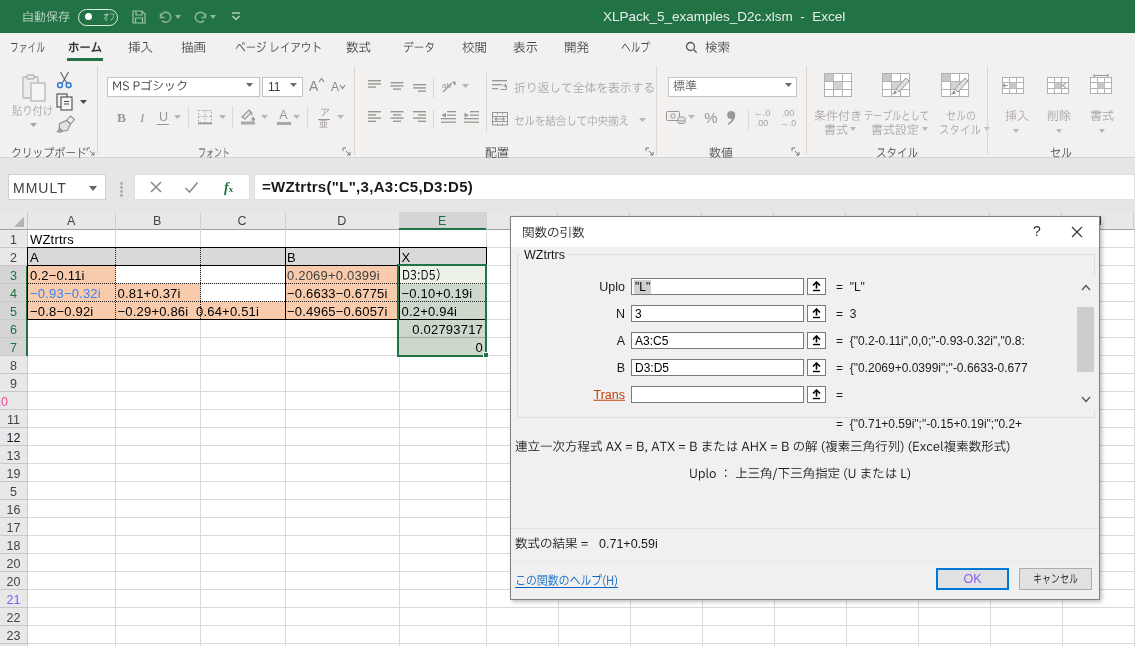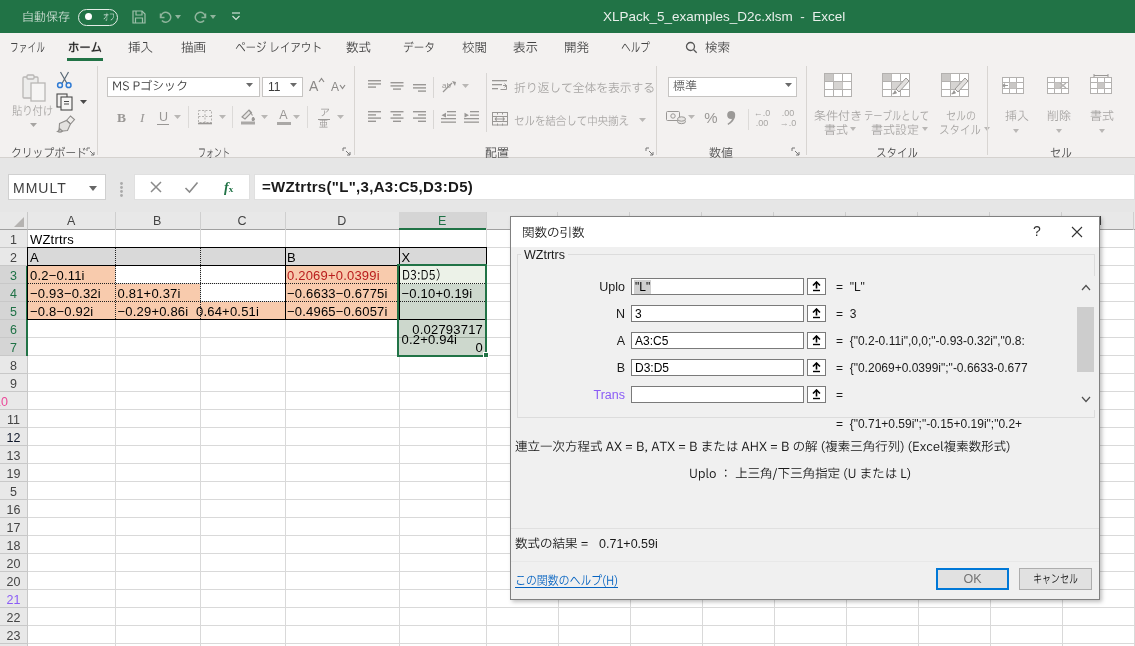--- a/index.html
+++ b/index.html
@@ -595,33 +595,33 @@
 <div style="position:absolute;left:27.5px;top:282.7px;width:458px;height:1px;background:repeating-linear-gradient(90deg,#222 0 1px,transparent 1px 2px);"></div>
 <div style="position:absolute;left:27.5px;top:300.7px;width:458px;height:1px;background:repeating-linear-gradient(90deg,#222 0 1px,transparent 1px 2px);"></div>
 <div style="position:absolute;left:399px;top:336.7px;width:86.5px;height:1px;background:#9fac9f;"></div>
 <div style="position:absolute;left:397px;top:263.7px;width:90px;height:93.0px;border:2px solid #217346;box-sizing:border-box;"></div>
 <div style="position:absolute;left:482.5px;top:351.7px;width:6px;height:6px;background:#217346;border:1px solid #fff;box-sizing:border-box;"></div>
 <div style="position:absolute;left:30px;top:239.0px;transform:translateY(-50%);font:400 13px 'Liberation Sans',sans-serif;color:#000;white-space:pre;letter-spacing:0.2px;line-height:1;">WZtrtrs</div>
 <div style="position:absolute;left:30px;top:257.0px;transform:translateY(-50%);font:400 13px 'Liberation Sans',sans-serif;color:#000;white-space:pre;letter-spacing:0.2px;line-height:1;">A</div>
 <div style="position:absolute;left:287px;top:257.0px;transform:translateY(-50%);font:400 13px 'Liberation Sans',sans-serif;color:#000;white-space:pre;letter-spacing:0.2px;line-height:1;">B</div>
 <div style="position:absolute;left:401.5px;top:257.0px;transform:translateY(-50%);font:400 13px 'Liberation Sans',sans-serif;color:#000;white-space:pre;letter-spacing:0.2px;line-height:1;">X</div>
 <div style="position:absolute;left:30px;top:275.0px;transform:translateY(-50%);font:400 13px 'Liberation Sans',sans-serif;color:#000;white-space:pre;letter-spacing:0.2px;line-height:1;">0.2−0.11i</div>
-<div style="position:absolute;left:287px;top:275.0px;transform:translateY(-50%);font:400 13px 'Liberation Sans',sans-serif;color:#b91c1c;white-space:pre;letter-spacing:0.2px;line-height:1;">0.2069+0.0399i</div>
+<div style="position:absolute;left:287px;top:275.0px;transform:translateY(-50%);font:400 13px 'Liberation Sans',sans-serif;color:#404040;white-space:pre;letter-spacing:0.2px;line-height:1;">0.2069+0.0399i</div>
 <svg style="position:absolute;left:401.5px;top:265.3px;overflow:visible;" width="47" height="20" viewBox="0 -14.3 47 19.5">
     <path d="M1.1 0V-9.5H3.9Q5.5 -9.5 6.4 -8.3Q7.3 -7.1 7.3 -4.8Q7.3 -2.4 6.4 -1.2Q5.5 0 3.9 0ZM3.9 -1Q5 -1 5.6 -1.8Q6.3 -2.6 6.3 -4V-5.5Q6.3 -6.9 5.6 -7.8Q5 -8.6 3.9 -8.6H2.1V-1ZM11.1 -5.5Q11.9 -5.5 12.4 -5.9Q12.8 -6.4 12.8 -7.1V-7.2Q12.8 -7.9 12.4 -8.3Q12 -8.7 11.3 -8.7Q10.6 -8.7 10.2 -8.4Q9.8 -8.1 9.6 -7.5L8.8 -8.1Q9.7 -9.7 11.3 -9.7Q12 -9.7 12.6 -9.4Q13.2 -9.1 13.5 -8.6Q13.8 -8 13.8 -7.3Q13.8 -6.4 13.4 -5.8Q12.9 -5.3 12.2 -5.1V-5Q13 -4.8 13.5 -4.2Q14 -3.6 14 -2.6Q14 -1.8 13.6 -1.2Q13.3 -0.5 12.6 -0.2Q12 0.2 11.2 0.2Q10.2 0.2 9.6 -0.3Q9 -0.7 8.5 -1.4L9.2 -2.1Q9.6 -1.4 10 -1.1Q10.4 -0.8 11.2 -0.8Q12 -0.8 12.5 -1.3Q13 -1.8 13 -2.6V-2.7Q13 -3.6 12.5 -4.1Q12 -4.5 11.2 -4.5H10.2V-5.5ZM16.1 -6.3V-6.4Q16.1 -6.8 16.3 -7Q16.5 -7.2 16.8 -7.2Q17.2 -7.2 17.4 -7Q17.5 -6.8 17.5 -6.4V-6.3Q17.5 -5.9 17.4 -5.7Q17.2 -5.5 16.8 -5.5Q16.5 -5.5 16.3 -5.7Q16.1 -5.9 16.1 -6.3ZM16.1 -0.6V-0.8Q16.1 -1.1 16.3 -1.3Q16.5 -1.5 16.8 -1.5Q17.2 -1.5 17.4 -1.3Q17.5 -1.1 17.5 -0.8V-0.6Q17.5 -0.2 17.4 0Q17.2 0.2 16.8 0.2Q16.5 0.2 16.3 0Q16.1 -0.2 16.1 -0.6ZM19.7 0V-9.5H22.4Q24 -9.5 24.9 -8.3Q25.8 -7.1 25.8 -4.8Q25.8 -2.4 24.9 -1.2Q24 0 22.4 0ZM22.4 -1Q23.5 -1 24.2 -1.8Q24.8 -2.6 24.8 -4V-5.5Q24.8 -6.9 24.2 -7.8Q23.5 -8.6 22.4 -8.6H20.6V-1ZM32.4 -9.5V-8.6H28.8L28.6 -4.9H28.6Q29 -5.4 29.4 -5.7Q29.7 -5.9 30.4 -5.9Q31.1 -5.9 31.6 -5.6Q32.2 -5.2 32.5 -4.5Q32.8 -3.9 32.8 -3Q32.8 -2.1 32.5 -1.3Q32.2 -0.6 31.5 -0.2Q30.9 0.2 30 0.2Q29.1 0.2 28.5 -0.3Q27.9 -0.7 27.5 -1.4L28.2 -2.1Q28.5 -1.4 28.9 -1.1Q29.3 -0.8 30 -0.8Q30.9 -0.8 31.4 -1.3Q31.8 -1.9 31.8 -2.8V-3Q31.8 -4 31.4 -4.5Q30.9 -5 30 -5Q29.5 -5 29.2 -4.8Q28.8 -4.6 28.5 -4.2L27.7 -4.3L28 -9.5ZM35.2 0.9H34.4Q35.4 0 36 -1.5Q36.7 -3 36.7 -4.6V-5.3Q36.7 -6.9 36 -8.4Q35.4 -9.9 34.4 -10.8H35.2Q36.2 -9.9 36.8 -8.4Q37.5 -6.8 37.5 -5Q37.5 -3.1 36.8 -1.5Q36.2 0 35.2 0.9Z" fill="#000"></path>
   </svg>
-<div style="position:absolute;left:30px;top:293.0px;transform:translateY(-50%);font:400 13px 'Liberation Sans',sans-serif;color:#000000;white-space:pre;letter-spacing:0.2px;line-height:1;text-align:center;">−0.93−0.32i</div>
+<div style="position:absolute;left:30px;top:293.0px;transform:translateY(-50%);font:400 13px 'Liberation Sans',sans-serif;color:#3b82f6;white-space:pre;letter-spacing:0.2px;line-height:1;text-align:center;">−0.93−0.32i</div>
 <div style="position:absolute;left:117.5px;top:293.0px;transform:translateY(-50%);font:400 13px 'Liberation Sans',sans-serif;color:#000;white-space:pre;letter-spacing:0.2px;line-height:1;">0.81+0.37i</div>
 <div style="position:absolute;left:287px;top:293.0px;transform:translateY(-50%);font:400 13px 'Liberation Sans',sans-serif;color:#000;white-space:pre;letter-spacing:0.2px;line-height:1;">−0.6633−0.6775i</div>
 <div style="position:absolute;left:401.5px;top:293.0px;transform:translateY(-50%);font:400 13px 'Liberation Sans',sans-serif;color:#000;white-space:pre;letter-spacing:0.2px;line-height:1;">−0.10+0.19i</div>
 <div style="position:absolute;left:30px;top:311.0px;transform:translateY(-50%);font:400 13px 'Liberation Sans',sans-serif;color:#000;white-space:pre;letter-spacing:0.2px;line-height:1;">−0.8−0.92i</div>
 <div style="position:absolute;left:117.5px;top:311.0px;transform:translateY(-50%);font:400 13px 'Liberation Sans',sans-serif;color:#000;white-space:pre;letter-spacing:0.2px;line-height:1;">−0.29+0.86i</div>
 <div style="position:absolute;left:196px;top:311.0px;transform:translateY(-50%);font:400 13px 'Liberation Sans',sans-serif;color:#000;white-space:pre;letter-spacing:0.2px;line-height:1;">0.64+0.51i</div>
 <div style="position:absolute;left:287px;top:311.0px;transform:translateY(-50%);font:400 13px 'Liberation Sans',sans-serif;color:#000;white-space:pre;letter-spacing:0.2px;line-height:1;">−0.4965−0.6057i</div>
-<div style="position:absolute;left:401.5px;top:311.0px;transform:translateY(-50%);font:400 13px 'Liberation Sans',sans-serif;color:#000;white-space:pre;letter-spacing:0.2px;line-height:1;margin-top:28px;">0.2+0.94i</div>
+<div style="position:absolute;left:401.5px;top:311.0px;transform:translateY(-50%);font:400 13px 'Liberation Sans',sans-serif;color:#000;white-space:pre;letter-spacing:0.2px;line-height:1;">0.2+0.94i</div>
 <div style="position:absolute;left:483px;transform:translateX(-100%);top:329.0px;transform:translate(-100%,-50%);font:400 13px 'Liberation Sans',sans-serif;color:#000;white-space:pre;letter-spacing:0.2px;line-height:1;">0.02793717</div>
 <div style="position:absolute;left:483px;transform:translateX(-100%);top:347.0px;transform:translate(-100%,-50%);font:400 13px 'Liberation Sans',sans-serif;color:#000;white-space:pre;letter-spacing:0.2px;line-height:1;">0</div>
 <div style="position:absolute;left:510px;top:216px;width:590px;height:384px;background:#f0f0f0;border:1px solid #808080;box-sizing:border-box;box-shadow:2px 2px 4px rgba(0,0,0,0.25);"></div>
 <div style="position:absolute;left:511px;top:217px;width:588px;height:30px;background:#fff;"></div>
 <svg style="position:absolute;left:522.0px;top:222.7px;overflow:visible;" width="64" height="19" viewBox="0 -13.8 64 18.8">
     <path d="M1.1 -10H5.6V-6.1H1.8V0.9H1.1ZM6.7 -10H11.5V-0.1Q11.5 0.4 11.3 0.6Q11.1 0.8 10.7 0.8H9.6L9.4 0.1L9.3 0.4Q7.9 -0.1 7.1 -0.6Q6.2 -1.2 6.2 -1.9H6.1Q6 -0.5 2.9 0.5L2.6 -0.2Q3.8 -0.5 4.6 -1Q5.4 -1.5 5.7 -2.1H2.7V-2.7H5.8V-3.8H3V-4.4H7Q7.5 -5.2 7.7 -5.9L8.4 -5.7Q8.1 -5.1 7.7 -4.4H9.5V-3.8H6.5V-2.7H9.8V-2.1H6.6Q6.9 -1.5 7.6 -1.1Q8.4 -0.7 9.6 -0.3L9.4 0.1H10.7V-6.1H6.7ZM1.8 -8.4H4.9V-9.4H1.8ZM7.4 -8.4H10.7V-9.4H7.4ZM1.8 -6.7H4.9V-7.8H1.8ZM7.4 -6.7H10.7V-7.8H7.4ZM4.6 -4.5Q4.5 -4.9 4 -5.6L4.6 -5.9Q5.1 -5.2 5.3 -4.8ZM24.6 0.2 24.1 1Q22.6 -0.3 21.6 -1.9Q20.4 -0.3 18.6 1L18.2 0.4L18.1 0.6Q17.4 0.1 16.4 -0.5Q15.3 0.5 13.6 1L13.3 0.3Q14.8 -0.2 15.7 -0.9Q14.8 -1.3 13.7 -1.9Q14.2 -2.5 14.5 -3.1H13.1V-3.8H14.8Q15.3 -4.6 15.4 -5.1L15.8 -5V-7.4H15.8Q15.7 -6.7 15.1 -6.1Q14.4 -5.5 13.4 -5L13 -5.6Q13.8 -6 14.5 -6.5Q15.2 -7 15.5 -7.5H13.1V-8.2H15.8V-10.4H16.6V-8.2H19.2V-7.5H16.6V-7H16.6L16.8 -7.1Q16.9 -7.2 16.9 -7.2Q17 -7.2 17.1 -7.1L18.4 -5.9Q19.1 -6.8 19.5 -8Q20 -9.1 20.2 -10.5L21 -10.4Q20.8 -9.4 20.5 -8.5H24.5V-7.7H23.6Q23.4 -4.8 22 -2.6Q23 -1.1 24.6 0.2ZM18.9 -9.9Q18.7 -9.5 18.4 -9.1Q18.1 -8.7 17.8 -8.3L17.2 -8.8Q17.5 -9.1 17.8 -9.5Q18 -9.9 18.2 -10.3ZM14.5 -8.4Q14.4 -8.7 14.1 -9.1Q13.8 -9.5 13.5 -9.9L14.1 -10.2Q14.4 -9.9 14.7 -9.5Q15 -9.1 15.2 -8.7ZM22.9 -7.7H20.3Q20.5 -6.4 20.8 -5.4Q21.1 -4.3 21.6 -3.3Q22.6 -5.2 22.9 -7.7ZM21.1 -2.6Q20.1 -4.4 19.7 -6.7Q19.2 -5.8 18.6 -5L18.2 -5.5L18 -5.2L16.7 -6.6Q16.6 -6.7 16.6 -6.6V-4.9H16.1Q15.9 -4.3 15.7 -3.8H19.2V-3.1H18.1Q17.7 -1.9 16.9 -1Q17.9 -0.5 18.5 0Q20.1 -1.2 21.1 -2.6ZM15.3 -3.1Q15.1 -2.6 14.8 -2.1Q15.6 -1.7 16.3 -1.4Q16.9 -2 17.3 -3.1ZM36.4 -4.7Q36.4 -2.7 35.2 -1.5Q34 -0.3 31.7 0L31.5 -0.9Q33.5 -1.1 34.5 -2Q35.5 -3 35.5 -4.7Q35.5 -6.2 34.5 -7.2Q33.5 -8.2 31.9 -8.3Q31.4 -4.5 30.6 -2.7Q29.8 -0.9 28.5 -0.9Q27.9 -0.9 27.3 -1.2Q26.8 -1.6 26.5 -2.3Q26.1 -3 26.1 -4Q26.1 -5.5 26.8 -6.7Q27.5 -7.9 28.7 -8.5Q29.9 -9.2 31.4 -9.2Q32.9 -9.2 34 -8.6Q35.1 -8.1 35.8 -7Q36.4 -6 36.4 -4.7ZM31 -8.3Q29.8 -8.3 28.9 -7.7Q28 -7.1 27.5 -6.2Q27 -5.2 27 -4Q27 -3.3 27.2 -2.8Q27.4 -2.3 27.7 -2Q28.1 -1.8 28.5 -1.8Q29.3 -1.8 30 -3.4Q30.6 -5 31 -8.3ZM47.5 0.9V-10.2H48.3V0.9ZM39.7 0.8 39.5 0H42.1Q42.6 0 42.9 -0.2Q43.2 -0.4 43.2 -0.9Q43.4 -1.9 43.5 -3.5H38.5Q39 -5.7 39.1 -7H43.5V-9.1H38.5V-9.9H44.3V-6.3H39.9Q39.7 -4.8 39.5 -4.2H44.4Q44.3 -3 44.3 -2.2Q44.2 -1.4 44.1 -0.7Q43.9 0 43.5 0.4Q43.1 0.8 42.2 0.8ZM62.1 0.2 61.6 1Q60.1 -0.3 59 -1.9Q57.9 -0.3 56 1L55.8 0.4L55.6 0.6Q54.9 0.1 53.9 -0.5Q52.8 0.5 51.1 1L50.8 0.3Q52.3 -0.2 53.2 -0.9Q52.3 -1.3 51.2 -1.9Q51.7 -2.5 52 -3.1H50.6V-3.8H52.4Q52.8 -4.6 53 -5.1L53.3 -5V-7.4H53.2Q53.2 -6.7 52.6 -6.1Q51.9 -5.5 50.9 -5L50.5 -5.6Q51.4 -6 52 -6.5Q52.7 -7 53 -7.5H50.6V-8.2H53.3V-10.4H54.1V-8.2H56.7V-7.5H54.1V-7H54.1L54.3 -7.1Q54.4 -7.2 54.5 -7.2Q54.5 -7.2 54.6 -7.1L55.9 -5.9Q56.6 -6.8 57 -8Q57.5 -9.1 57.7 -10.5L58.5 -10.4Q58.3 -9.4 58 -8.5H62V-7.7H61.1Q60.9 -4.8 59.5 -2.6Q60.5 -1.1 62.1 0.2ZM56.4 -9.9Q56.2 -9.5 55.9 -9.1Q55.6 -8.7 55.3 -8.3L54.7 -8.8Q55 -9.1 55.3 -9.5Q55.5 -9.9 55.7 -10.3ZM52 -8.4Q51.9 -8.7 51.6 -9.1Q51.3 -9.5 51 -9.9L51.6 -10.2Q51.9 -9.9 52.2 -9.5Q52.5 -9.1 52.7 -8.7ZM60.4 -7.7H57.8Q58 -6.4 58.3 -5.4Q58.6 -4.3 59.1 -3.3Q60.1 -5.2 60.4 -7.7ZM58.6 -2.6Q57.6 -4.4 57.2 -6.7Q56.8 -5.8 56.1 -5L55.7 -5.5L55.5 -5.2L54.2 -6.6Q54.1 -6.7 54.1 -6.6V-4.9H53.6Q53.4 -4.3 53.1 -3.8H56.7V-3.1H55.6Q55.2 -1.9 54.4 -1Q55.4 -0.5 56 0Q57.6 -1.2 58.6 -2.6ZM52.8 -3.1Q52.6 -2.6 52.2 -2.1Q53.1 -1.7 53.8 -1.4Q54.4 -2 54.8 -3.1Z" fill="#1a1a1a"></path>
   </svg>
 <div style="position:absolute;left:1033px;top:231px;transform:translateY(-50%);font:400 14px 'Liberation Sans',sans-serif;color:#333;white-space:pre;line-height:1;">?</div>
 <svg style="position:absolute;left:1070px;top:225px;" width="14" height="14" viewBox="0 0 14 14">
     <path d="M2 2l10 10M12 2L2 12" stroke="#333" stroke-width="1.1"></path>
@@ -661,21 +661,21 @@
 <div style="position:absolute;left:625px;transform:translateX(-100%);top:367.9px;transform:translate(-100%,-50%);font:400 12.5px 'Liberation Sans',sans-serif;color:#1a1a1a;white-space:pre;line-height:1;">B</div>
 <div style="position:absolute;left:631px;top:359.4px;width:173px;height:17px;background:#fff;border:1px solid #7a7a7a;box-sizing:border-box;"></div>
 <div style="position:absolute;left:635px;top:367.9px;transform:translateY(-50%);font:400 12px 'Liberation Sans',sans-serif;color:#000;white-space:pre;line-height:1;">D3:D5</div>
 <div style="position:absolute;left:807px;top:359.4px;width:19px;height:17px;background:#fff;border:1px solid #7a7a7a;box-sizing:border-box;"></div>
 <svg style="position:absolute;left:811px;top:362.4px;" width="11" height="11" viewBox="0 0 11 11">
     <path d="M5.5 1v6.5" stroke="#000" stroke-width="1.6"></path>
     <path d="M2 4.5L5.5 1 9 4.5" fill="none" stroke="#000" stroke-width="1.6"></path>
     <path d="M2 9.5h7" stroke="#000" stroke-width="1.4"></path>
   </svg>
 <div style="position:absolute;left:836px;top:367.9px;transform:translateY(-50%);font:12px 'Liberation Sans';color:#1a1a1a;white-space:pre;width:228px;overflow:hidden;">= &nbsp;{"0.2069+0.0399i";"-0.6633-0.677</div>
-<div style="position:absolute;left:625px;transform:translateX(-100%);top:394.9px;transform:translate(-100%,-50%);font:400 12.5px 'Liberation Sans',sans-serif;color:#8b5cf6;white-space:pre;line-height:1;">Trans</div>
+<div style="position:absolute;left:625px;transform:translateX(-100%);top:394.9px;transform:translate(-100%,-50%);font:400 12.5px 'Liberation Sans',sans-serif;color:#c2410c;white-space:pre;line-height:1;text-decoration:underline;">Trans</div>
 <div style="position:absolute;left:631px;top:386.4px;width:173px;height:17px;background:#fff;border:1px solid #7a7a7a;box-sizing:border-box;"></div>
 <div style="position:absolute;left:807px;top:386.4px;width:19px;height:17px;background:#fff;border:1px solid #7a7a7a;box-sizing:border-box;"></div>
 <svg style="position:absolute;left:811px;top:389.4px;" width="11" height="11" viewBox="0 0 11 11">
     <path d="M5.5 1v6.5" stroke="#000" stroke-width="1.6"></path>
     <path d="M2 4.5L5.5 1 9 4.5" fill="none" stroke="#000" stroke-width="1.6"></path>
     <path d="M2 9.5h7" stroke="#000" stroke-width="1.4"></path>
   </svg>
 <div style="position:absolute;left:836px;top:394.9px;transform:translateY(-50%);font:12px 'Liberation Sans';color:#1a1a1a;white-space:pre;width:228px;overflow:hidden;">= &nbsp;</div>
 <div style="position:absolute;left:1077px;top:276px;width:18px;height:134px;background:#f0f0f0;"></div>
 <svg style="position:absolute;left:1081px;top:284px;" width="10" height="7" viewBox="0 0 10 7">
@@ -696,16 +696,16 @@
 <svg style="position:absolute;left:514.5px;top:534.2px;overflow:visible;" width="79" height="19" viewBox="0 -13.8 79 18.8">
     <path d="M12.1 0.2 11.6 1Q10.1 -0.3 9.1 -1.9Q7.9 -0.3 6.1 1L5.8 0.4L5.6 0.6Q4.9 0.1 3.9 -0.5Q2.8 0.5 1.1 1L0.8 0.3Q2.3 -0.2 3.2 -0.9Q2.3 -1.3 1.2 -1.9Q1.7 -2.5 2 -3.1H0.6V-3.8H2.4Q2.8 -4.6 3 -5.1L3.3 -5V-7.4H3.2Q3.2 -6.7 2.6 -6.1Q1.9 -5.5 0.9 -5L0.5 -5.6Q1.4 -6 2 -6.5Q2.7 -7 3 -7.5H0.6V-8.2H3.3V-10.4H4.1V-8.2H6.7V-7.5H4.1V-7H4.1L4.3 -7.1Q4.4 -7.2 4.5 -7.2Q4.5 -7.2 4.6 -7.1L5.9 -5.9Q6.6 -6.8 7 -8Q7.5 -9.1 7.7 -10.5L8.5 -10.4Q8.3 -9.4 8 -8.5H12V-7.7H11.1Q10.9 -4.8 9.5 -2.6Q10.5 -1.1 12.1 0.2ZM6.4 -9.9Q6.2 -9.5 5.9 -9.1Q5.6 -8.7 5.3 -8.3L4.7 -8.8Q5 -9.1 5.3 -9.5Q5.5 -9.9 5.7 -10.3ZM2 -8.4Q1.9 -8.7 1.6 -9.1Q1.3 -9.5 1 -9.9L1.6 -10.2Q1.9 -9.9 2.2 -9.5Q2.5 -9.1 2.7 -8.7ZM10.4 -7.7H7.8Q8 -6.4 8.3 -5.4Q8.6 -4.3 9.1 -3.3Q10.1 -5.2 10.4 -7.7ZM8.6 -2.6Q7.6 -4.4 7.2 -6.7Q6.8 -5.8 6.1 -5L5.7 -5.5L5.5 -5.2L4.2 -6.6Q4.1 -6.7 4.1 -6.6V-4.9H3.6Q3.4 -4.3 3.2 -3.8H6.7V-3.1H5.6Q5.2 -1.9 4.4 -1Q5.4 -0.5 6 0Q7.7 -1.2 8.6 -2.6ZM2.8 -3.1Q2.6 -2.6 2.2 -2.1Q3.1 -1.7 3.8 -1.4Q4.4 -2 4.8 -3.1ZM23.6 -2.9 24.4 -2.6 24 0.1Q24 0.4 23.8 0.5Q23.6 0.7 23.4 0.7Q23.1 0.7 22.8 0.4Q21.6 -0.4 20.9 -2.4Q20.2 -4.5 20.1 -7.4H13.3V-8.2H20.1V-8.6V-10.4H20.9V-8.5V-8.2H24.3V-7.4H20.9Q21 -4.6 21.7 -2.8Q22.3 -0.9 23.3 -0.2ZM23.3 -8.5Q22.9 -8.8 22.4 -9.1Q21.9 -9.5 21.4 -9.7L21.8 -10.3Q22.3 -10.1 22.8 -9.7Q23.4 -9.4 23.7 -9.1ZM16.9 -0.9Q18.8 -1.1 20.1 -1.4L20.2 -0.7Q18.9 -0.4 17.1 -0.2Q15.3 0.1 13.3 0.2L13.2 -0.6Q14.5 -0.7 16.1 -0.8V-4.3H13.5V-5.1H19.5V-4.3H16.9ZM36.4 -4.7Q36.4 -2.7 35.2 -1.5Q34 -0.3 31.7 0L31.5 -0.9Q33.5 -1.1 34.5 -2Q35.5 -3 35.5 -4.7Q35.5 -6.2 34.5 -7.2Q33.5 -8.2 31.9 -8.3Q31.4 -4.5 30.6 -2.7Q29.8 -0.9 28.5 -0.9Q27.9 -0.9 27.3 -1.2Q26.8 -1.6 26.5 -2.3Q26.1 -3 26.1 -4Q26.1 -5.5 26.8 -6.7Q27.5 -7.9 28.7 -8.5Q29.9 -9.2 31.4 -9.2Q32.9 -9.2 34 -8.6Q35.1 -8.1 35.8 -7Q36.4 -6 36.4 -4.7ZM31 -8.3Q29.8 -8.3 28.9 -7.7Q28 -7.1 27.5 -6.2Q27 -5.2 27 -4Q27 -3.3 27.2 -2.8Q27.4 -2.3 27.7 -2Q28.1 -1.8 28.5 -1.8Q29.3 -1.8 30 -3.4Q30.6 -5 31 -8.3ZM42.2 -6.5Q42.8 -5.4 43.2 -4L42.5 -3.7L42.3 -4.4Q41.8 -4.4 40.9 -4.3V0.9H40.2V-4.2Q39.5 -4.1 37.9 -4.1L37.8 -4.8Q38.7 -4.8 39.2 -4.8Q39.7 -5.5 40.1 -6.2Q39.2 -7.2 38.1 -8.2L38.5 -8.8Q38.9 -8.4 39.2 -8.2Q39.8 -9.2 40.3 -10.5L41 -10.2Q40.4 -8.8 39.6 -7.7Q40.2 -7.2 40.5 -6.8Q41.2 -7.8 41.8 -9.2L42.5 -8.8Q41.2 -6.4 40 -4.9Q41.1 -5 42.1 -5.1Q41.9 -5.8 41.6 -6.3ZM49.5 -8.6V-7.9H46.5V-5.8H49.3V-5.1H43.1V-5.8H45.8V-7.9H43V-8.6H45.8V-10.5H46.5V-8.6ZM44.2 1H43.4V-3.8H48.9V1H48.2V0.2H44.2ZM42.1 -3.4Q42.7 -1.9 43 -0.4L42.3 -0.2Q42 -1.9 41.5 -3.2ZM37.9 -0.1Q38.6 -1.5 38.9 -3.3L39.5 -3.2Q39.2 -1 38.6 0.3ZM48.2 -3.1H44.2V-0.5H48.2ZM56.9 -3.2Q57.5 -2.4 58.7 -1.7Q59.9 -1 62 -0.3L61.7 0.4Q60 -0.2 59 -0.6Q58 -1.1 57.5 -1.6Q56.9 -2.2 56.6 -2.9H56.5V0.9H55.8V-2.9H55.7Q55.4 -2.2 54.9 -1.6Q54.3 -1.1 53.4 -0.6Q52.5 -0.2 50.8 0.4L50.5 -0.3Q52.6 -1 53.7 -1.7Q54.9 -2.3 55.4 -3.2H50.8V-3.9H55.8V-5.2H51.7V-10H60.8V-5.2H56.5V-3.9H61.8V-3.2ZM55.8 -8V-9.4H52.5V-8ZM56.5 -8H60V-9.4H56.5ZM55.8 -7.3H52.5V-5.8H55.8ZM56.5 -7.3V-5.8H60V-7.3ZM72.6 -4.9H66.5V-5.8H72.6ZM72.6 -2.3H66.5V-3.1H72.6Z" fill="#1a1a1a"></path>
   </svg>
 <div style="position:absolute;left:599px;top:543.5px;transform:translateY(-50%);font:400 12.5px 'Liberation Sans',sans-serif;color:#1a1a1a;white-space:pre;line-height:1;">0.71+0.59i</div>
 <div style="position:absolute;left:511px;top:561px;width:588px;height:1px;background:#e8e8e8;"></div>
 <svg style="position:absolute;left:514.5px;top:570.7px;overflow:visible;" width="105" height="19" viewBox="0 -13.8 105 18.8">
     <path d="M2.5 -8.8Q4.4 -8.9 6 -8.9Q7.2 -8.9 8.7 -8.9L8.7 -8Q7.4 -8.1 6 -8.1Q4.2 -8.1 2.5 -7.9ZM1.9 -2.4Q1.9 -3 2.1 -3.7Q2.4 -4.3 2.9 -4.9L3.6 -4.4Q2.6 -3.3 2.6 -2.5Q2.6 -1.7 3.4 -1.3Q4.2 -0.9 5.7 -0.9Q6.6 -0.9 7.5 -1Q8.4 -1.1 9.2 -1.3L9.3 -0.4Q8.5 -0.2 7.6 -0.1Q6.6 0 5.7 0Q3.8 0 2.8 -0.6Q1.9 -1.3 1.9 -2.4ZM20.8 -4.7Q20.8 -2.7 19.8 -1.5Q18.8 -0.3 16.8 0L16.6 -0.9Q18.3 -1.1 19.2 -2Q20.1 -3 20.1 -4.7Q20.1 -6.2 19.2 -7.2Q18.4 -8.2 16.9 -8.3Q16.5 -4.5 15.8 -2.7Q15.1 -0.9 14 -0.9Q13.4 -0.9 12.9 -1.2Q12.5 -1.6 12.2 -2.3Q11.9 -3 11.9 -4Q11.9 -5.5 12.5 -6.7Q13.1 -7.9 14.1 -8.5Q15.2 -9.2 16.5 -9.2Q17.8 -9.2 18.7 -8.6Q19.7 -8.1 20.3 -7Q20.8 -6 20.8 -4.7ZM16.1 -8.3Q15.1 -8.3 14.3 -7.7Q13.5 -7.1 13.1 -6.2Q12.6 -5.2 12.6 -4Q12.6 -3.3 12.8 -2.8Q13 -2.3 13.3 -2Q13.6 -1.8 14 -1.8Q14.7 -1.8 15.2 -3.4Q15.8 -5 16.1 -8.3ZM22.7 -10H26.7V-6.1H23.4V0.9H22.7ZM27.7 -10H31.8V-0.1Q31.8 0.4 31.6 0.6Q31.5 0.8 31.1 0.8H30.1L30 0.1L29.9 0.4Q28.7 -0.1 28 -0.6Q27.3 -1.2 27.2 -1.9H27.1Q27 -0.5 24.3 0.5L24.1 -0.2Q25.1 -0.5 25.8 -1Q26.5 -1.5 26.7 -2.1H24.2V-2.7H26.8V-3.8H24.4V-4.4H27.9Q28.3 -5.2 28.5 -5.9L29.1 -5.7Q28.9 -5.1 28.5 -4.4H30.1V-3.8H27.5V-2.7H30.3V-2.1H27.6Q27.8 -1.5 28.5 -1.1Q29.1 -0.7 30.2 -0.3L30 0.1H31.1V-6.1H27.7ZM23.4 -8.4H26V-9.4H23.4ZM28.3 -8.4H31.1V-9.4H28.3ZM23.4 -6.7H26V-7.8H23.4ZM28.3 -6.7H31.1V-7.8H28.3ZM25.8 -4.5Q25.7 -4.9 25.3 -5.6L25.8 -5.9Q26.2 -5.2 26.4 -4.8ZM43.2 0.2 42.9 1Q41.5 -0.3 40.6 -1.9Q39.6 -0.3 38 1L37.7 0.4L37.6 0.6Q37 0.1 36.1 -0.5Q35.2 0.5 33.6 1L33.4 0.3Q34.7 -0.2 35.5 -0.9Q34.7 -1.3 33.8 -1.9Q34.2 -2.5 34.4 -3.1H33.2V-3.8H34.8Q35.1 -4.6 35.3 -5.1L35.6 -5V-7.4H35.5Q35.5 -6.7 35 -6.1Q34.4 -5.5 33.5 -5L33.2 -5.6Q33.9 -6 34.5 -6.5Q35.1 -7 35.4 -7.5H33.2V-8.2H35.6V-10.4H36.3V-8.2H38.5V-7.5H36.3V-7H36.3L36.4 -7.1Q36.5 -7.2 36.6 -7.2Q36.7 -7.2 36.8 -7.1L37.8 -5.9Q38.5 -6.8 38.9 -8Q39.2 -9.1 39.5 -10.5L40.1 -10.4Q39.9 -9.4 39.7 -8.5H43.1V-7.7H42.4Q42.2 -4.8 41 -2.6Q41.8 -1.1 43.2 0.2ZM38.3 -9.9Q38.1 -9.5 37.8 -9.1Q37.6 -8.7 37.3 -8.3L36.8 -8.8Q37.1 -9.1 37.3 -9.5Q37.5 -9.9 37.7 -10.3ZM34.5 -8.4Q34.4 -8.7 34.1 -9.1Q33.9 -9.5 33.6 -9.9L34.1 -10.2Q34.4 -9.9 34.6 -9.5Q34.9 -9.1 35 -8.7ZM41.8 -7.7H39.5Q39.7 -6.4 39.9 -5.4Q40.2 -4.3 40.6 -3.3Q41.6 -5.2 41.8 -7.7ZM40.2 -2.6Q39.3 -4.4 39 -6.7Q38.6 -5.8 38 -5L37.7 -5.5L37.5 -5.2L36.3 -6.6Q36.3 -6.7 36.3 -6.6V-4.9H35.9Q35.7 -4.3 35.5 -3.8H38.6V-3.1H37.6Q37.3 -1.9 36.6 -1Q37.4 -0.5 37.9 0Q39.4 -1.2 40.2 -2.6ZM35.2 -3.1Q34.9 -2.6 34.7 -2.1Q35.4 -1.7 36 -1.4Q36.6 -2 36.9 -3.1ZM53.5 -4.7Q53.5 -2.7 52.5 -1.5Q51.5 -0.3 49.5 0L49.3 -0.9Q51.1 -1.1 51.9 -2Q52.8 -3 52.8 -4.7Q52.8 -6.2 51.9 -7.2Q51.1 -8.2 49.6 -8.3Q49.2 -4.5 48.5 -2.7Q47.8 -0.9 46.7 -0.9Q46.1 -0.9 45.7 -1.2Q45.2 -1.6 44.9 -2.3Q44.6 -3 44.6 -4Q44.6 -5.5 45.2 -6.7Q45.8 -7.9 46.8 -8.5Q47.9 -9.2 49.2 -9.2Q50.5 -9.2 51.5 -8.6Q52.4 -8.1 53 -7Q53.5 -6 53.5 -4.7ZM48.8 -8.3Q47.8 -8.3 47 -7.7Q46.2 -7.1 45.8 -6.2Q45.4 -5.2 45.4 -4Q45.4 -3.3 45.5 -2.8Q45.7 -2.3 46 -2Q46.3 -1.8 46.7 -1.8Q47.4 -1.8 48 -3.4Q48.5 -5 48.8 -8.3ZM59.6 -6.7Q59.3 -7.1 59 -7.1Q58.8 -7.1 58.5 -6.6L55.9 -2.9L55.3 -3.7L57.9 -7.3Q58.2 -7.7 58.4 -7.9Q58.7 -8.1 59 -8.1Q59.3 -8.1 59.6 -7.9Q59.8 -7.7 60.1 -7.4L64.9 -1.5L64.4 -0.7ZM75.6 -4.9Q75.1 -3.1 74.1 -1.8Q73.2 -0.5 72 0.1H71.3V-9.7H72V-0.9Q74 -2.1 74.9 -5.3ZM68.6 -9.6H69.3V-5.8Q69.3 -3.6 68.7 -2.1Q68.1 -0.7 66.9 0.3L66.4 -0.4Q67.5 -1.3 68 -2.6Q68.6 -3.8 68.6 -5.8ZM86.9 -9.1Q86.9 -8.4 86.6 -8Q86.2 -7.6 85.6 -7.6Q85.3 -7.6 85.1 -7.7Q84.8 -4.5 83.5 -2.6Q82.1 -0.6 79.4 0.3L79.1 -0.6Q80.8 -1.2 81.9 -2.2Q83 -3.1 83.6 -4.5Q84.1 -5.9 84.3 -7.9H77.5V-8.8H84.2Q84.2 -8.9 84.2 -9.1Q84.2 -9.8 84.6 -10.2Q85 -10.6 85.6 -10.6Q86.2 -10.6 86.6 -10.2Q86.9 -9.8 86.9 -9.1ZM86.3 -9.2Q86.3 -9.6 86.1 -9.8Q85.9 -10 85.6 -10Q85.2 -10 85 -9.8Q84.8 -9.6 84.8 -9.2V-9Q84.8 -8.7 85 -8.4Q85.2 -8.2 85.6 -8.2Q85.9 -8.2 86.1 -8.4Q86.3 -8.7 86.3 -9ZM90.3 -10H91.1Q90.5 -9.4 90 -8.5Q89.5 -7.6 89.3 -6.6Q89 -5.6 89 -4.7V-3.5Q89 -2.6 89.3 -1.6Q89.5 -0.6 90 0.3Q90.5 1.2 91.1 1.8H90.3Q89.7 1.2 89.2 0.3Q88.7 -0.6 88.5 -1.7Q88.2 -2.9 88.2 -4.1Q88.2 -5.3 88.5 -6.5Q88.7 -7.6 89.2 -8.5Q89.7 -9.4 90.3 -10ZM98.1 0H97.2V-4.2H93.1V0H92.2V-9.2H93.1V-5.1H97.2V-9.2H98.1ZM100 1.8H99.2Q99.8 1.2 100.2 0.3Q100.7 -0.6 101 -1.6Q101.2 -2.6 101.2 -3.5V-4.7Q101.2 -5.6 101 -6.6Q100.7 -7.6 100.2 -8.5Q99.8 -9.4 99.2 -10H100Q100.6 -9.4 101 -8.5Q101.5 -7.6 101.8 -6.5Q102.1 -5.3 102.1 -4.1Q102.1 -2.9 101.8 -1.7Q101.5 -0.6 101 0.3Q100.6 1.2 100 1.8Z" fill="#0563c1"></path>
   </svg>
 <div style="position:absolute;left:514.5px;top:587px;width:103px;height:1px;background:#0563c1;"></div>
 <div style="position:absolute;left:936px;top:568px;width:73px;height:22px;background:#e1e1e1;border:2px solid #0078d7;box-sizing:border-box;"></div>
-<div style="position:absolute;left:972.5px;transform:translateX(-50%);top:579px;transform:translate(-50%,-50%);font:400 12.5px 'Liberation Sans',sans-serif;color:#737373;white-space:pre;line-height:1;">OK</div>
+<div style="position:absolute;left:972.5px;transform:translateX(-50%);top:579px;transform:translate(-50%,-50%);font:400 12.5px 'Liberation Sans',sans-serif;color:#8b5cf6;white-space:pre;line-height:1;">OK</div>
 <div style="position:absolute;left:1019px;top:568px;width:73px;height:22px;background:#e1e1e1;border:1px solid #adadad;box-sizing:border-box;"></div>
 <svg style="position:absolute;left:1033.0px;top:570.1px;overflow:visible;" width="47" height="18" viewBox="0 -13.2 47 18.0">
     <path d="M8.2 -4.4 8.2 -3.6 5 -3.1 5.2 0.3 4.6 0.4 4.3 -3 1.1 -2.6 1 -3.4 4.3 -3.9 4.1 -6.3 1.1 -5.9 1 -6.8 4 -7.2 3.8 -9.7 4.4 -9.8 4.6 -7.3 7.6 -7.7 7.7 -6.8 4.7 -6.4 4.9 -3.9ZM16.4 -6.5 16.5 -5.7Q16.3 -4.6 15.8 -3.7Q15.3 -2.8 14.5 -2L14.1 -2.6Q14.8 -3.3 15.2 -4Q15.6 -4.7 15.8 -5.5L12.9 -4.6L13.7 0.8L13.1 0.9L12.3 -4.5L10.3 -3.9L10.2 -4.7L12.1 -5.3L11.8 -7.6L12.4 -7.7L12.8 -5.4ZM22.1 -6.1Q20.8 -7.3 19.3 -8.2L19.7 -9Q21.2 -8 22.5 -6.8ZM19.4 -1.1Q21 -1.5 22.1 -2.2Q23.3 -3 24.1 -4.2Q24.8 -5.5 25.4 -7.4L26 -6.9Q25.1 -4 23.6 -2.4Q22.1 -0.8 19.6 -0.2ZM30.4 -2.1Q30.4 -1.4 30.7 -1.1Q30.9 -0.8 31.4 -0.8H34.6V0H31.5Q30.6 0 30.2 -0.5Q29.8 -1 29.8 -2.1V-5.6L27.8 -5.2L27.7 -6L29.8 -6.5V-9.4H30.4V-6.6L35 -7.6L35.1 -6.8Q34.7 -5.6 34.1 -4.6Q33.4 -3.7 32.4 -2.9L32.1 -3.6Q32.9 -4.2 33.5 -5Q34 -5.7 34.4 -6.6L30.4 -5.8ZM44.4 -4.7Q44 -2.9 43.2 -1.7Q42.4 -0.4 41.4 0.1H40.8V-9.3H41.4V-0.8Q43.1 -2 43.8 -5.1ZM38.6 -9.2H39.2V-5.6Q39.2 -3.4 38.7 -2.1Q38.2 -0.7 37.2 0.3L36.8 -0.4Q37.7 -1.3 38.1 -2.5Q38.6 -3.6 38.6 -5.6Z" fill="#1a1a1a"></path>
   </svg>
 </body></html>

